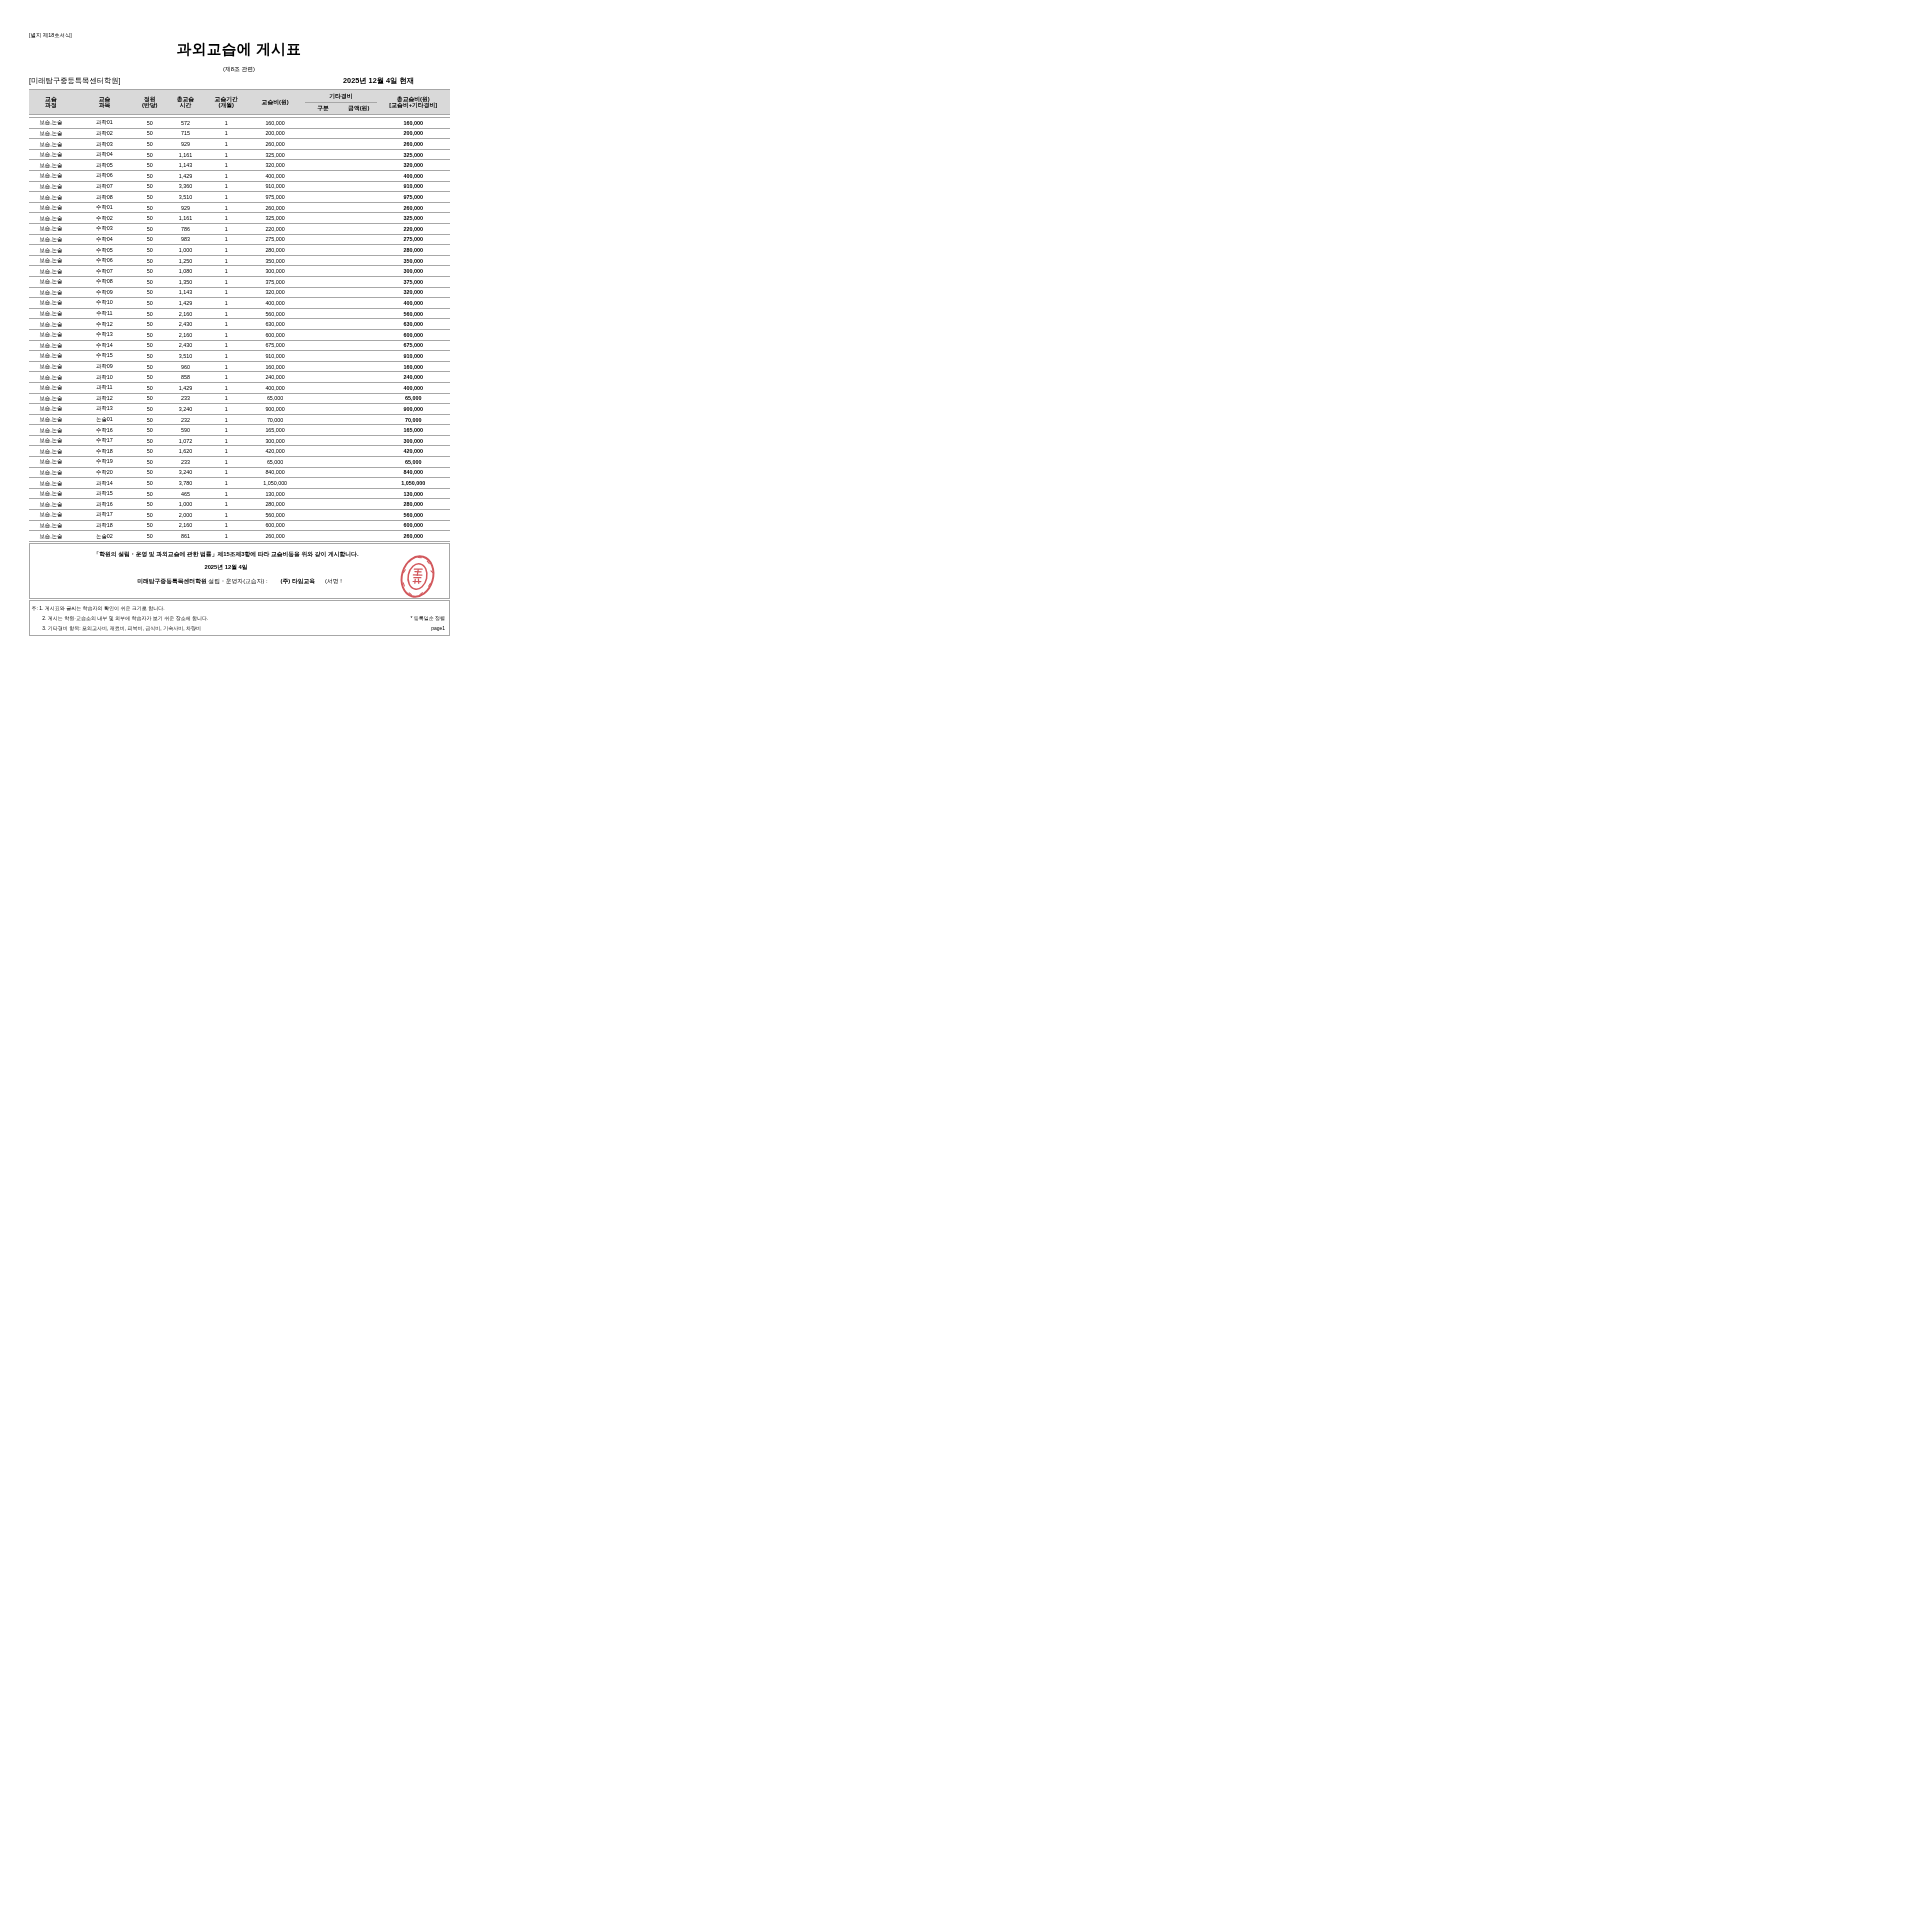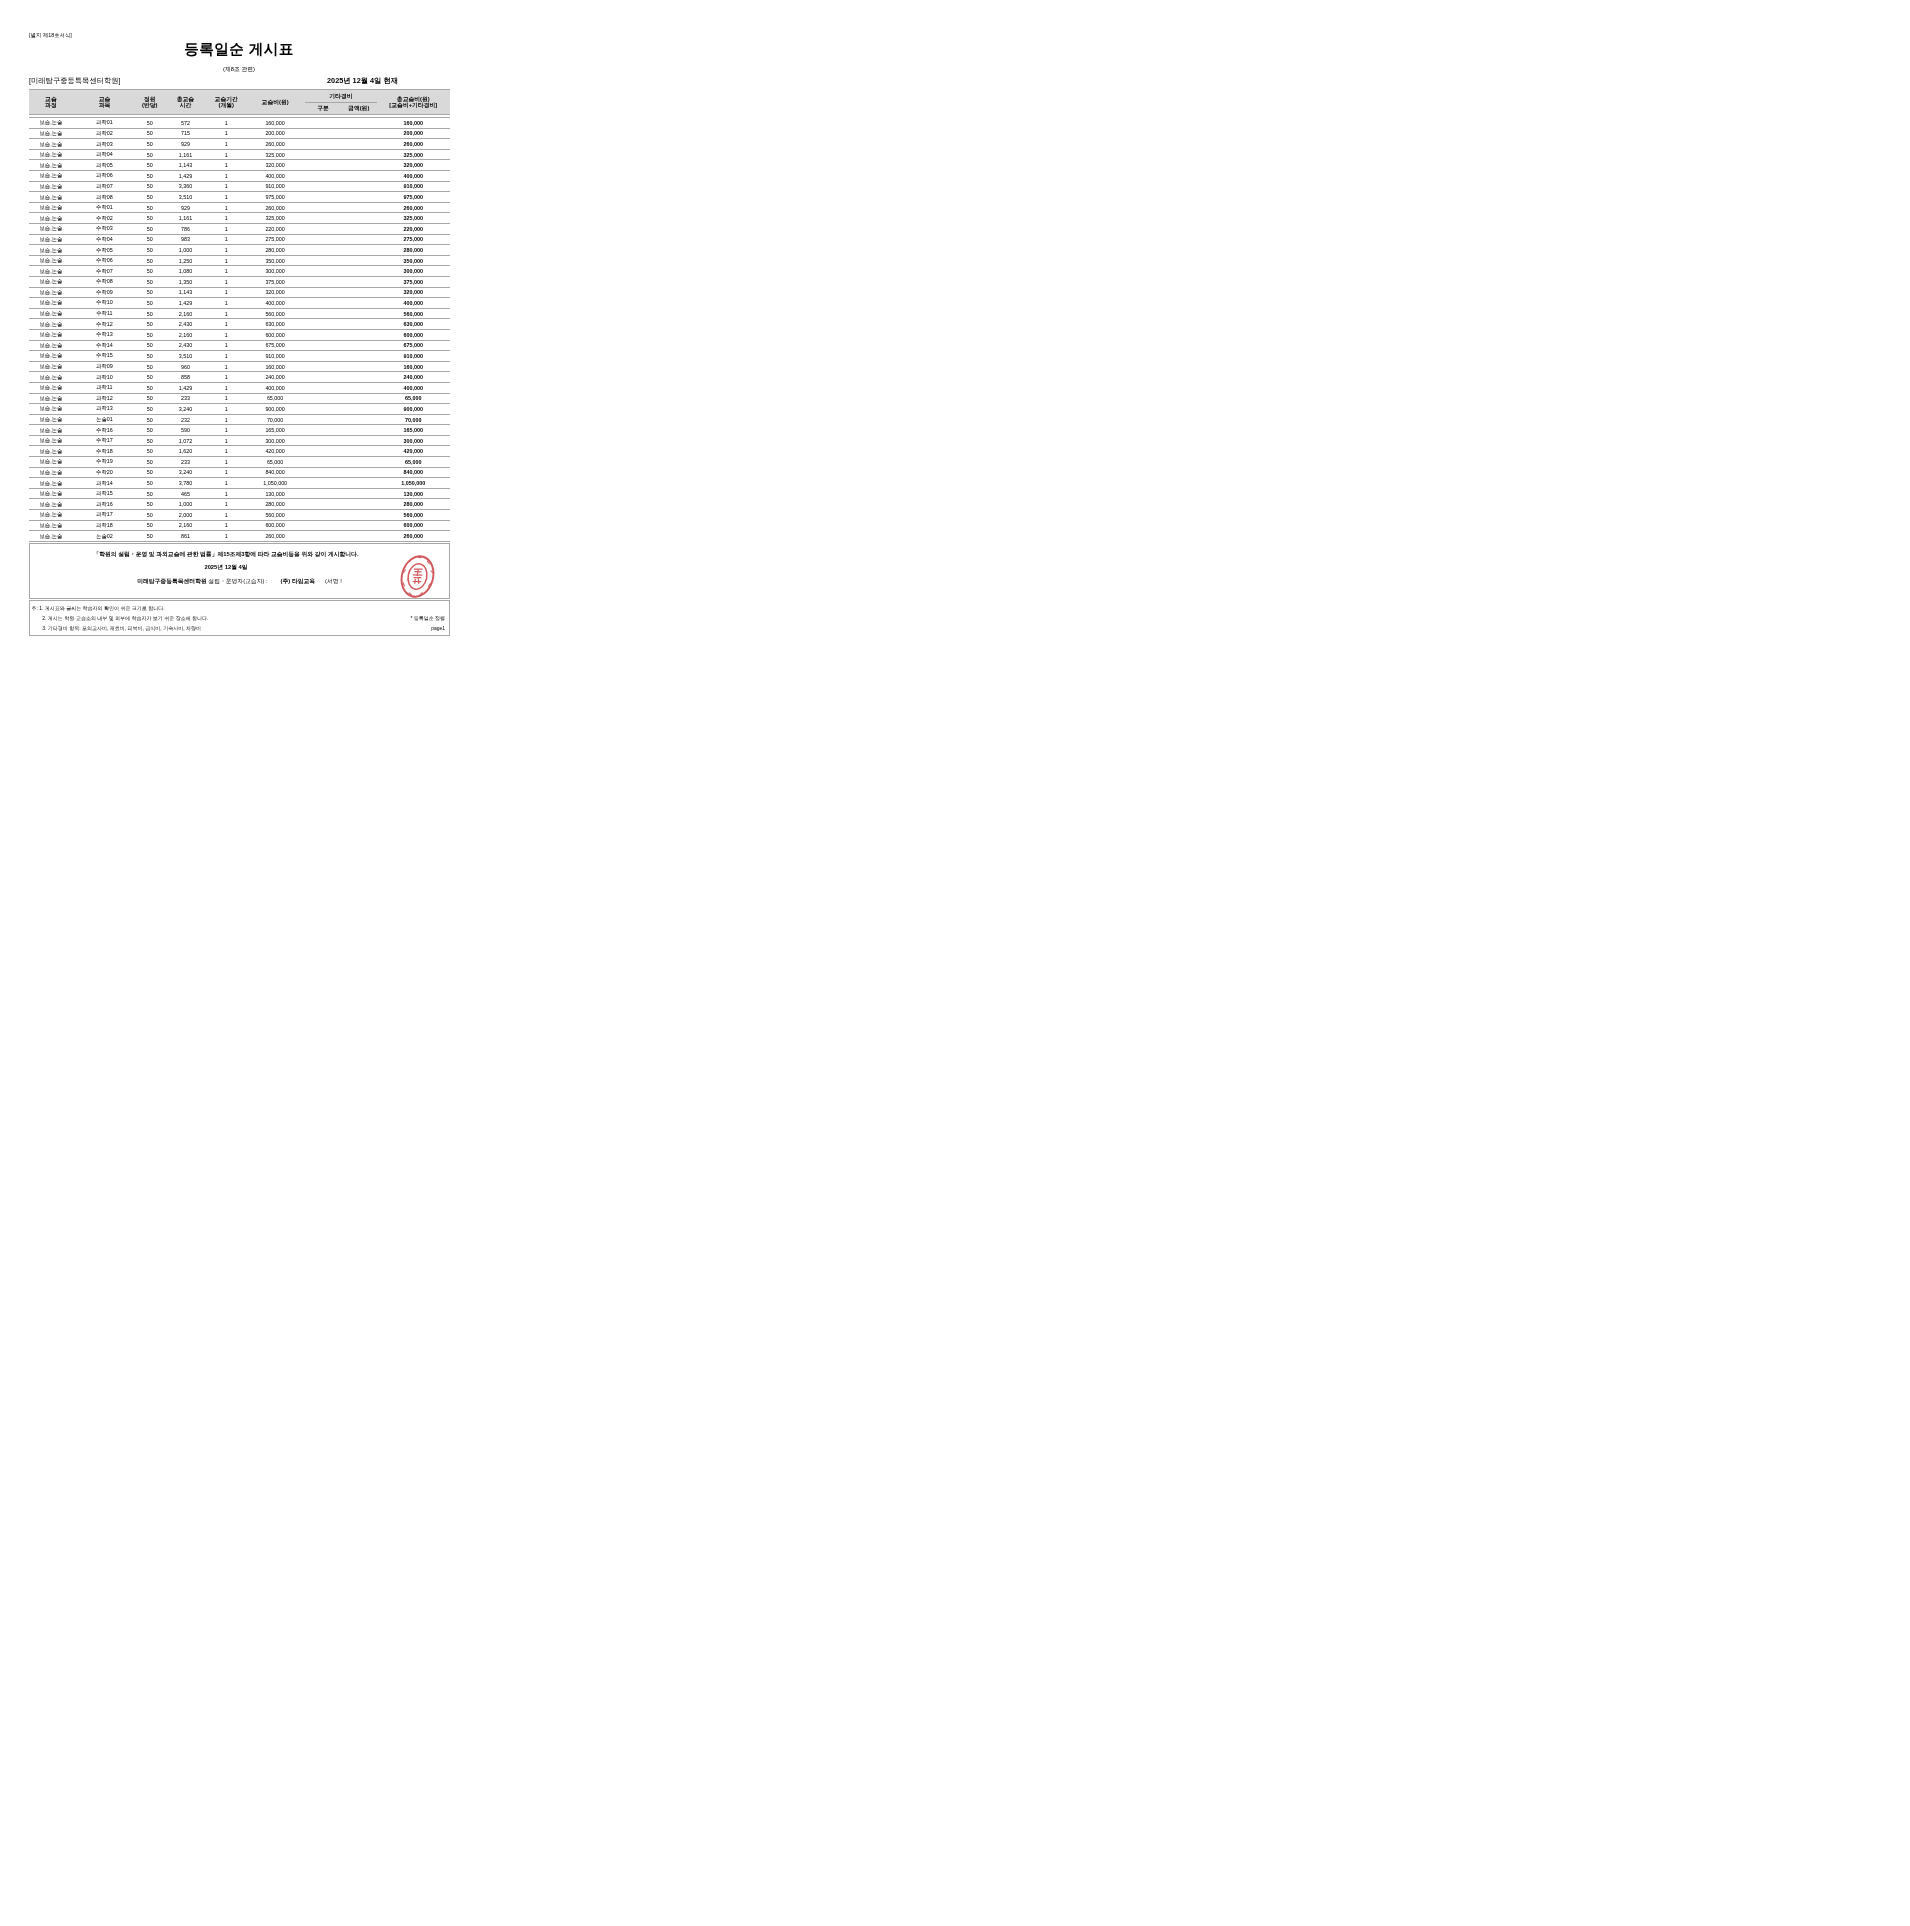--- a/index.html
+++ b/index.html
@@ -3,21 +3,21 @@
 <meta charset="utf-8">
 <style>
   html,body{margin:0;padding:0;background:#ffffff;}
   body{font-family:"Liberation Sans","DejaVu Sans",sans-serif;color:#000;}
   .page{position:relative;width:478px;height:676px;background:#fff;overflow:hidden;}
   .form-label{position:absolute;top:32px;left:29px;font-size:5.4px;}
   .title{position:absolute;top:40px;left:0;width:100%;text-align:center;font-size:14.6px;font-weight:bold;letter-spacing:0.4px;margin:0;}
   .subtitle{position:absolute;top:65px;left:0;width:100%;text-align:center;font-size:5.8px;}
   .info-line{position:absolute;top:76px;left:29px;width:421px;height:10px;}
   .academy-name{position:absolute;left:0;top:0;font-size:7.3px;font-weight:normal;}
-  .as-of-date{position:absolute;right:52px;top:0;font-size:7.3px;font-weight:bold;margin-left:24px;}
+  .as-of-date{position:absolute;right:36px;top:0;font-size:7.3px;font-weight:bold;margin-left:24px;}
   .content{position:absolute;top:89px;left:29px;width:421px;}
   table.tbl{table-layout:fixed;width:421px;border-collapse:separate;border-spacing:0.8px 1.2px;background:#a7a7a7;}
   table.hdr td{background:#d9d9d9;font-size:5.8px;font-weight:bold;text-align:center;vertical-align:middle;height:11.6px;line-height:6.5px;padding:0;}
   table.bodytbl{margin-top:1.9px;}
   table.bodytbl td{background:#ffffff;font-size:5.4px;text-align:center;vertical-align:middle;height:9.6px;padding:0;white-space:nowrap;overflow:hidden;}
   table.bodytbl td.total{font-weight:bold;}
   .statement-box{position:relative;margin-top:1.5px;border:0.8px solid #a7a7a7;background:#fff;height:48px;padding-top:5.4px;box-sizing:content-box;}
   .statement-text{text-align:center;font-size:5.8px;font-weight:bold;line-height:8.5px;padding-right:27px;}
   .statement-date{text-align:center;font-size:5.8px;font-weight:bold;line-height:8.5px;margin-top:4.6px;padding-right:27px;}
   .signature-line{text-align:center;font-size:5.8px;line-height:8.5px;margin-top:5.4px;}
@@ -29,21 +29,21 @@
   .note-row{display:flex;justify-content:space-between;line-height:10px;}
   .note-indent{padding-left:10.8px;}
   .note-right{white-space:nowrap;}
 </style>
 </head>
 <body>
 
 <div class="page">
 
   <div class="form-label">[별지 제18호서식]</div>
-  <h1 class="title">등록일순 게시표</h1>
+  <h1 class="title">과외교습에 게시표</h1>
   <div class="subtitle">(제8조 관련)</div>
 
   <div class="info-line">
     <span class="academy-name">[미래탐구중등특목센터학원]</span>
     <span class="as-of-date">2025년 12월 4일 현재</span>
   </div>
 
   <div class="content">
 
     <table class="tbl hdr">

